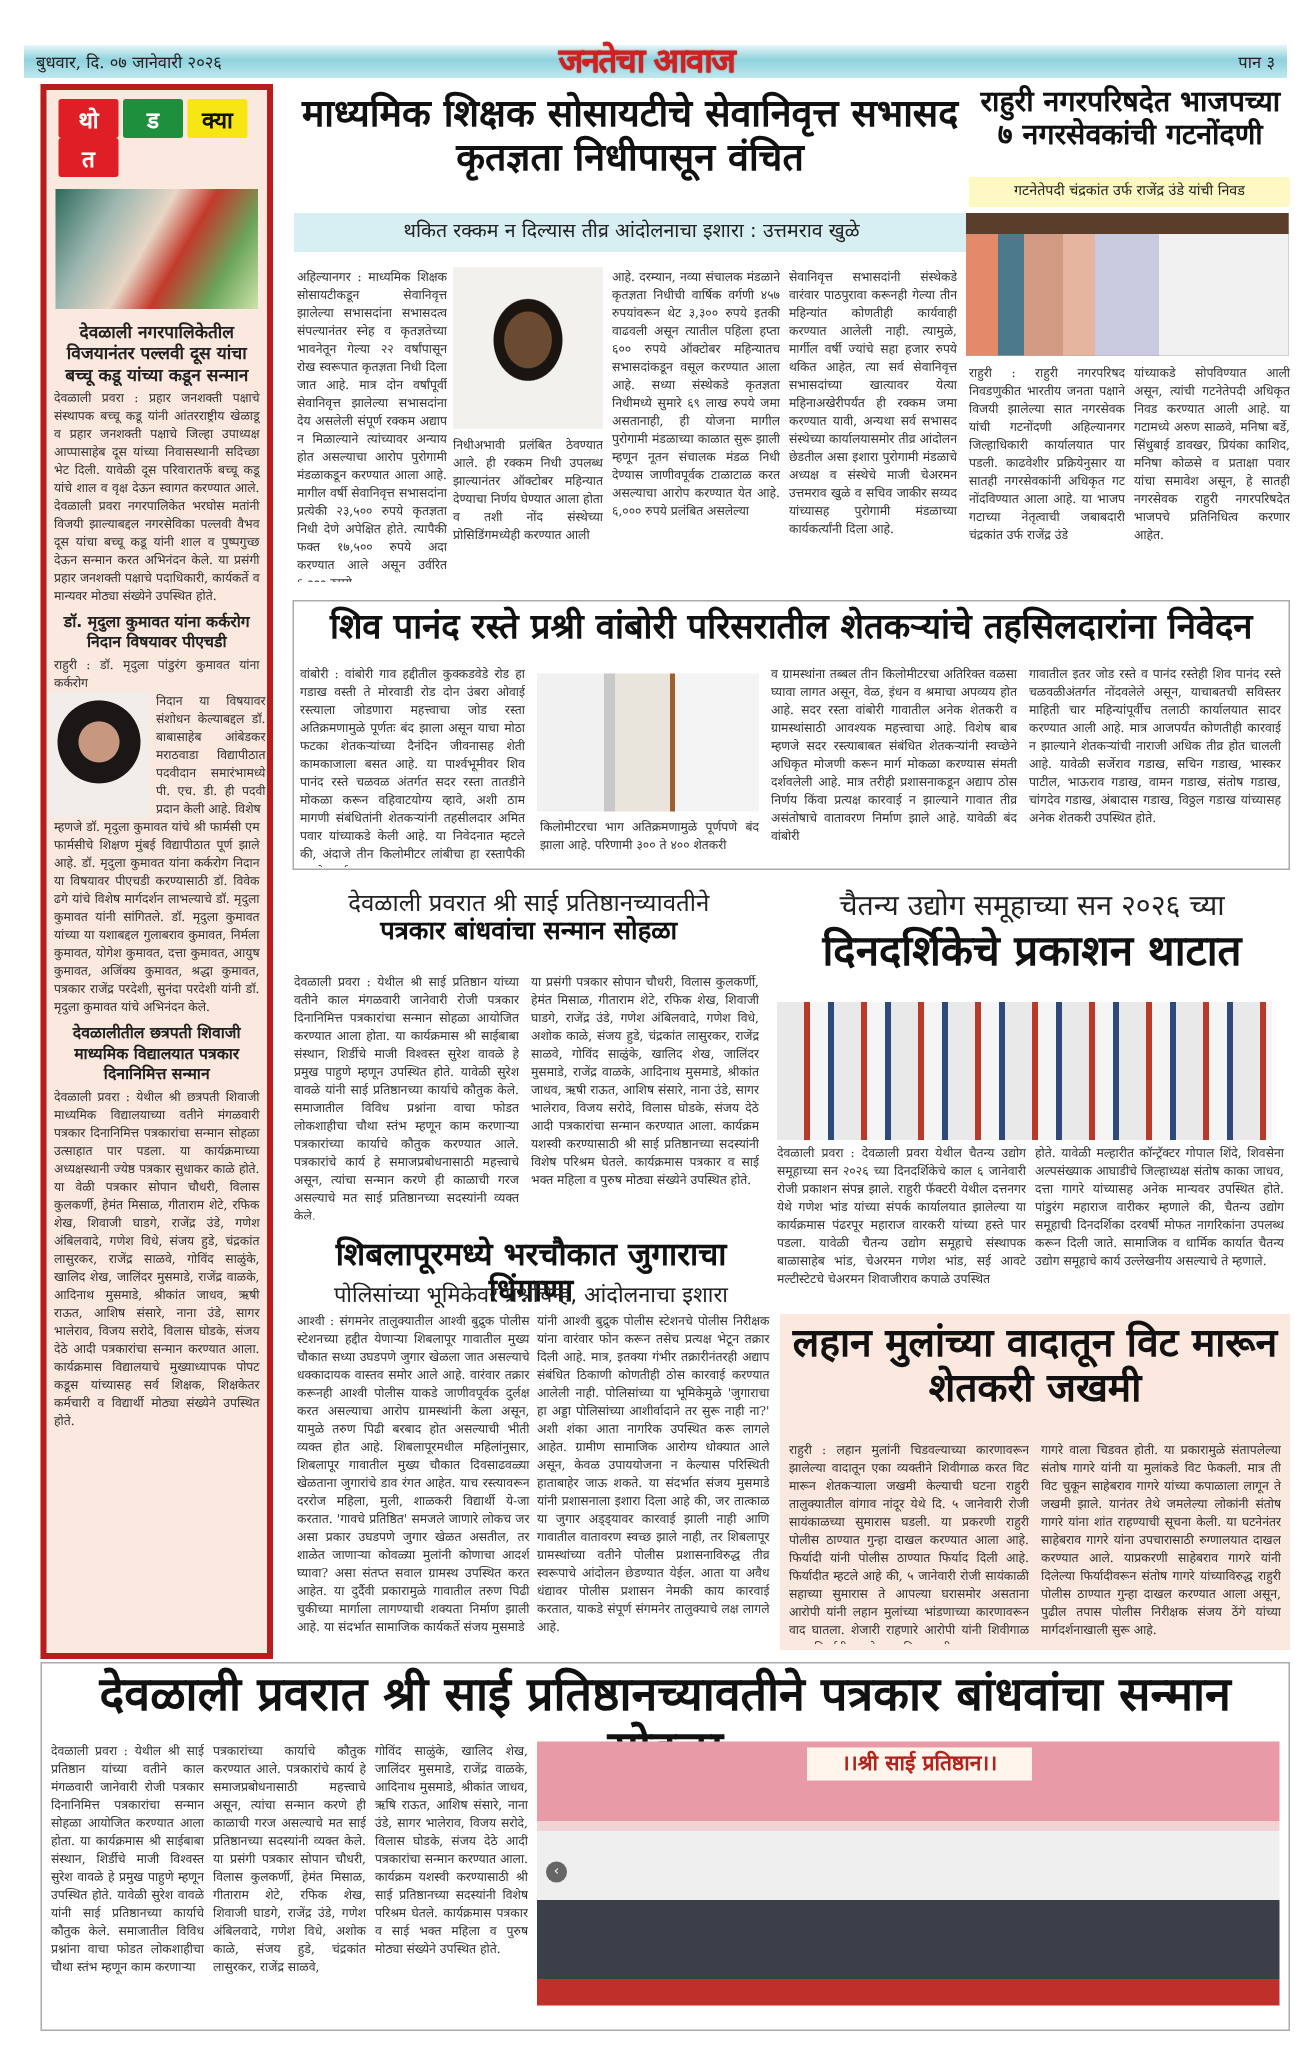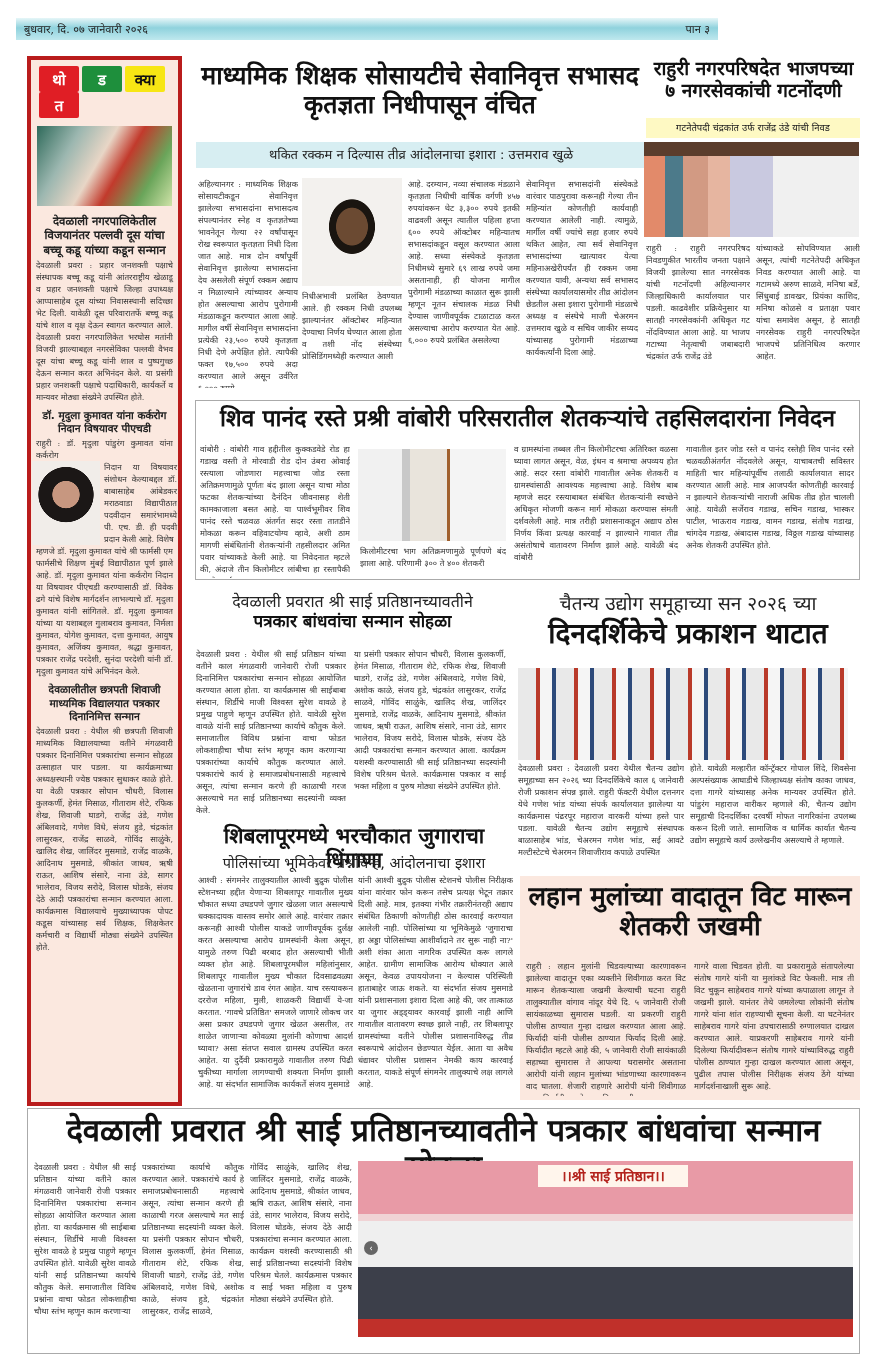--- a/index.html
+++ b/index.html
@@ -1,36 +1,39 @@
 <!DOCTYPE html>
 <html><head>
 <meta charset="utf-8">
 <style>
 *{box-sizing:border-box;margin:0;padding:0}
 body{width:870px;height:1371px;background:#fff;font-family:"DejaVu Serif",serif;color:#222;position:relative;overflow:hidden}
 .abs{position:absolute}
-.masthead{left:16px;top:18px;width:702px;height:22px;background:linear-gradient(#e6f6f8,#8fd2dd 45%,#bfe8ee);}
+.masthead{left:16px;top:30px;width:842px;height:22px;background:linear-gradient(#e6f6f8,#8fd2dd 45%,#bfe8ee);}
 .mh-date{left:8px;top:3px;font-size:11px;color:#222}
 .mh-page{right:8px;top:3px;font-size:11px;color:#222}
 .logo{left:340px;top:-6px;width:150px;height:32px;text-align:center;font-family:"DejaVu Sans",sans-serif;font-weight:bold;font-size:22px;color:#d21f1f;letter-spacing:-1px;text-shadow:0 0 1px #900}
 .sidebar{left:27px;top:56px;width:155px;height:1050px;background:#fbe8df;border:4px solid #b91c1c}
 .tile{width:40px;height:26px;display:inline-flex;align-items:center;justify-content:center;font-family:"DejaVu Sans",sans-serif;font-weight:bold;font-size:15px;color:#fff;border-radius:2px;margin-right:3px}
 .photo{background:linear-gradient(135deg,#8a6c5a,#c9a182 40%,#6f7f63 70%,#3d4a5a)}
 .sb-h{font-family:"DejaVu Sans",sans-serif;font-weight:bold;text-align:center;color:#222;line-height:1.25}
 .txt{font-size:8.2px;line-height:12px;text-align:justify;color:#333;font-family:"DejaVu Serif",serif}
 .headline{font-family:"DejaVu Sans",sans-serif;font-weight:bold;color:#111;text-align:center;line-height:1.15}
 .sub{font-family:"DejaVu Sans",sans-serif;text-align:center;color:#222}
 .frame{border:1px solid #aaa;background:#fff}
 .col{position:absolute}
 </style>
 </head>
 <body>
 
 <div class="abs masthead">
   <div class="abs mh-date">बुधवार, दि. ०७ जानेवारी २०२६</div>
+  <div class="abs logo">
+    <span>जनतेचा आवाज</span>
+  </div>
   <div class="abs mh-page">पान ३</div>
 </div>
 
 <div class="abs sidebar">
   <div style="padding:6px 6px 0 8px">
     <span class="tile" style="background:#e01e25">थो</span><span class="tile" style="background:#1e8f3c">ड</span><span class="tile" style="background:#f7e614;color:#111">क्या</span><span class="tile" style="background:#e01e25">त</span>
   </div>
   <div class="photo" style="margin:8px 6px 0 6px;height:80px;background:linear-gradient(120deg,#2e6a5a 0%,#9cb7b0 25%,#e8d6c6 45%,#c23a2c 60%,#6aa55a 80%,#cfe3a8)"></div>
   <div class="sb-h" style="font-size:11.5px;margin:8px 4px 2px">देवळाली नगरपालिकेतील विजयानंतर पल्लवी दूस यांचा बच्चू कडू यांच्या कडून सन्मान</div>
   <div class="txt" style="padding:0 5px">देवळाली प्रवरा : प्रहार जनशक्ती पक्षाचे संस्थापक बच्चू कडू यांनी आंतरराष्ट्रीय खेळाडू व प्रहार जनशक्ती पक्षाचे जिल्हा उपाध्यक्ष आप्पासाहेब दूस यांच्या निवासस्थानी सदिच्छा भेट दिली. यावेळी दूस परिवारातर्फे बच्चू कडू यांचे शाल व वृक्ष देऊन स्वागत करण्यात आले. देवळाली प्रवरा नगरपालिकेत भरघोस मतांनी विजयी झाल्याबद्दल नगरसेविका पल्लवी वैभव दूस यांचा बच्चू कडू यांनी शाल व पुष्पगुच्छ देऊन सन्मान करत अभिनंदन केले. या प्रसंगी प्रहार जनशक्ती पक्षाचे पदाधिकारी, कार्यकर्ते व मान्यवर मोठ्या संख्येने उपस्थित होते.</div>

